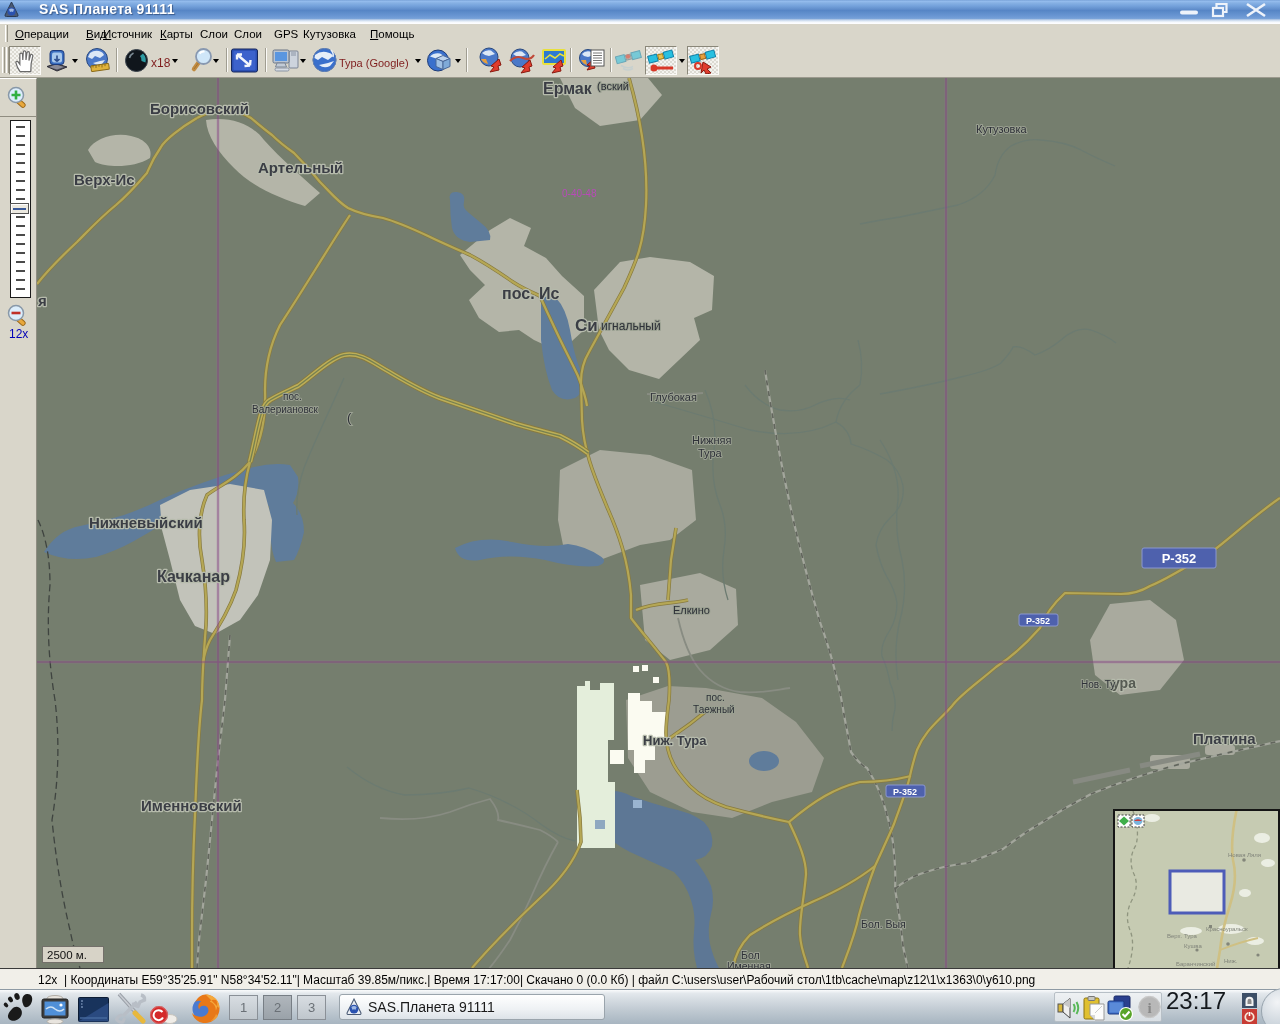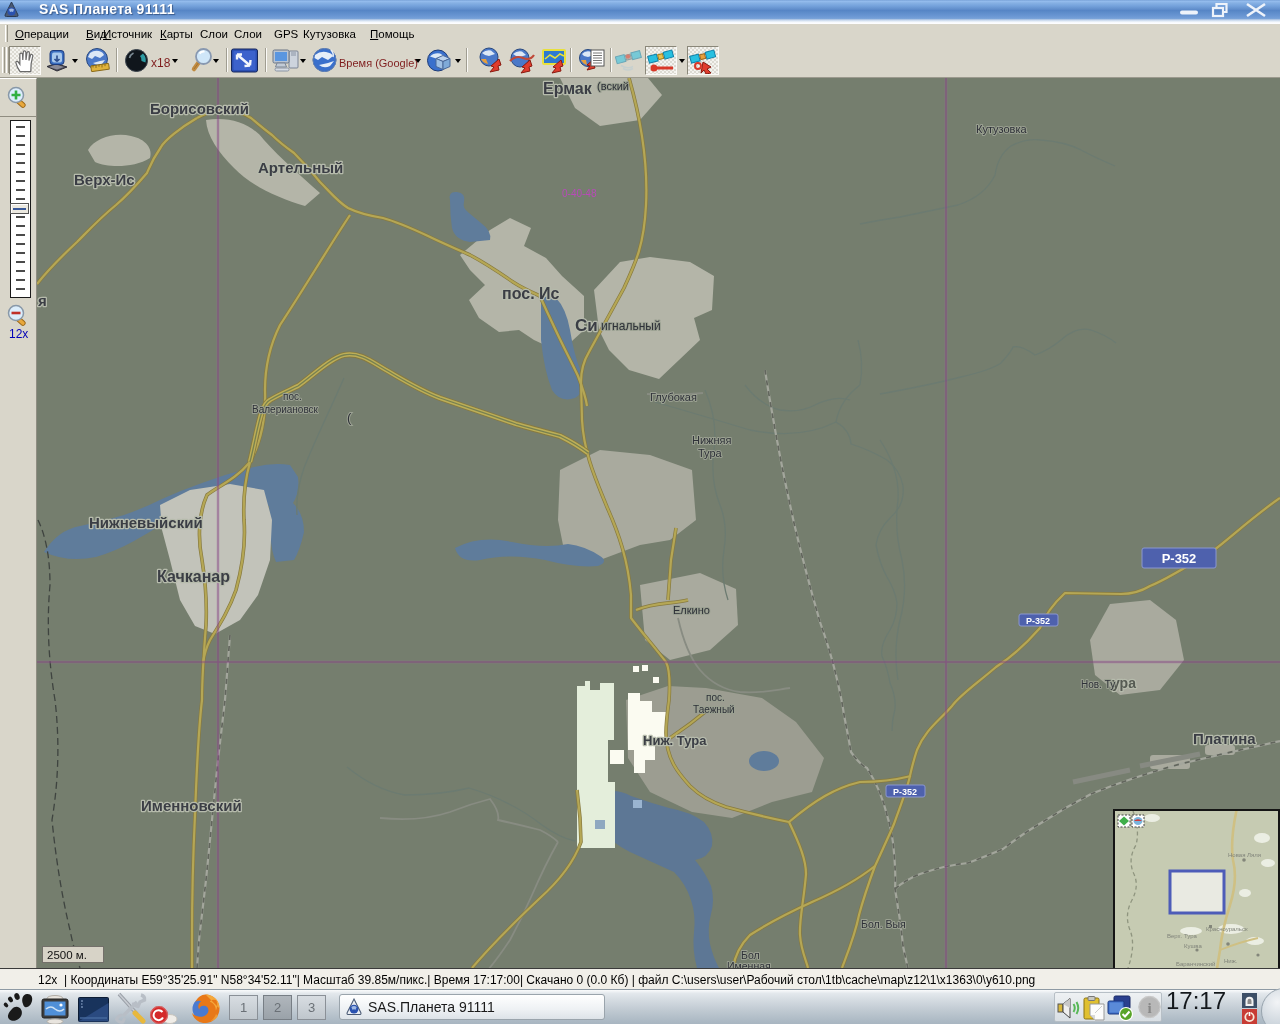--- a/index.html
+++ b/index.html
@@ -147,21 +147,21 @@
     </svg>
     <div class="darr" style="left:300px;top:59px"></div>
 
     <svg class="tbtn" style="left:311px" width="27" height="27" viewBox="0 0 27 27">
       <circle cx="13.5" cy="13" r="11.5" fill="#3a70cc" stroke="#1c3a78"></circle>
       <circle cx="13.5" cy="13" r="11.5" fill="none" stroke="#8fb4e8" stroke-width="1" opacity="0.6"></circle>
       <path d="M4 8 Q9 4 15 5 Q21 6 22 9 L17 13 L11 10 L7 13 L3.5 11 Z" fill="#e6eef8"></path>
       <path d="M8 18 Q13 22 19 19 L23 14 L17 16 Z" fill="#e6eef8"></path>
       <path d="M20 3 q3 3 2 7" stroke="#e6eef8" stroke-width="1.5" fill="none"></path>
     </svg>
-    <span class="tlabel" style="left:339px;top:57px;font-size:11px">Время (Google)</span>
+    <span class="tlabel" style="left:339px;top:57px;font-size:11px">Тура (Google)</span>
     <div class="darr" style="left:415px;top:59px"></div>
 
     <svg class="tbtn" style="left:426px" width="27" height="26" viewBox="0 0 27 26">
       <circle cx="12" cy="13" r="10.5" fill="#3a70cc" stroke="#1c3a78"></circle>
       <path d="M4 9 Q8 5 14 6 L19 9 L13 12 L7 10 Z" fill="#dce8f6"></path>
       <g transform="translate(8,6)">
         <path d="M2 5 L9 2 L16 5 L9 8 Z" fill="#bcd2ec" stroke="#4a6898"></path>
         <path d="M2 5 L2 13 L9 16 L9 8 Z" fill="#9fc0e4" stroke="#4a6898"></path>
         <path d="M16 5 L16 13 L9 16 L9 8 Z" fill="#7faad8" stroke="#4a6898"></path>
       </g>
@@ -564,21 +564,21 @@
       <rect x="2.5" y="7.5" width="13" height="10" fill="#5a8ad8"></rect>
       <circle cx="19" cy="19" r="6.5" fill="#58a428" stroke="#fff" stroke-width="1.2"></circle>
       <path d="M15.5 19 l2.5 2.5 l4.5 -5" stroke="#fff" stroke-width="2" fill="none"></path>
     </svg>
 
     <svg style="position:absolute;left:1138px;top:5px" width="23" height="25" viewBox="0 0 23 25">
       <circle cx="11.5" cy="12" r="10.5" fill="#b8b8b8" stroke="#909090"></circle>
       <circle cx="11.5" cy="12" r="10.5" fill="none" stroke="#d8d8d8" stroke-width="1.4" opacity="0.7"></circle>
       <text x="11.5" y="18" font-size="15" font-weight="bold" fill="#888" text-anchor="middle" font-family="Liberation Serif,serif">i</text>
     </svg>
-    <div id="clock">17:17</div>
+    <div id="clock">23:17</div>
 
     <svg style="position:absolute;left:1242px;top:3px" width="15" height="15" viewBox="0 0 15 15">
       <rect width="15" height="15" fill="#3c4e66"></rect>
       <path d="M3.5 13 L3.5 8 A4 4.2 0 0 1 11.5 8 L11.5 13 Z" fill="#f2f2f2"></path>
       <path d="M5.5 11 L5.5 8 A2 2.2 0 0 1 9.5 8 L9.5 11" fill="#8a8a8a"></path>
     </svg>
 
     <svg style="position:absolute;left:1242px;top:19px" width="15" height="15" viewBox="0 0 15 15">
       <rect width="15" height="15" fill="#c83c34"></rect>
       <circle cx="7.5" cy="8" r="4.2" fill="none" stroke="#f8e8d8" stroke-width="1.8"></circle>

